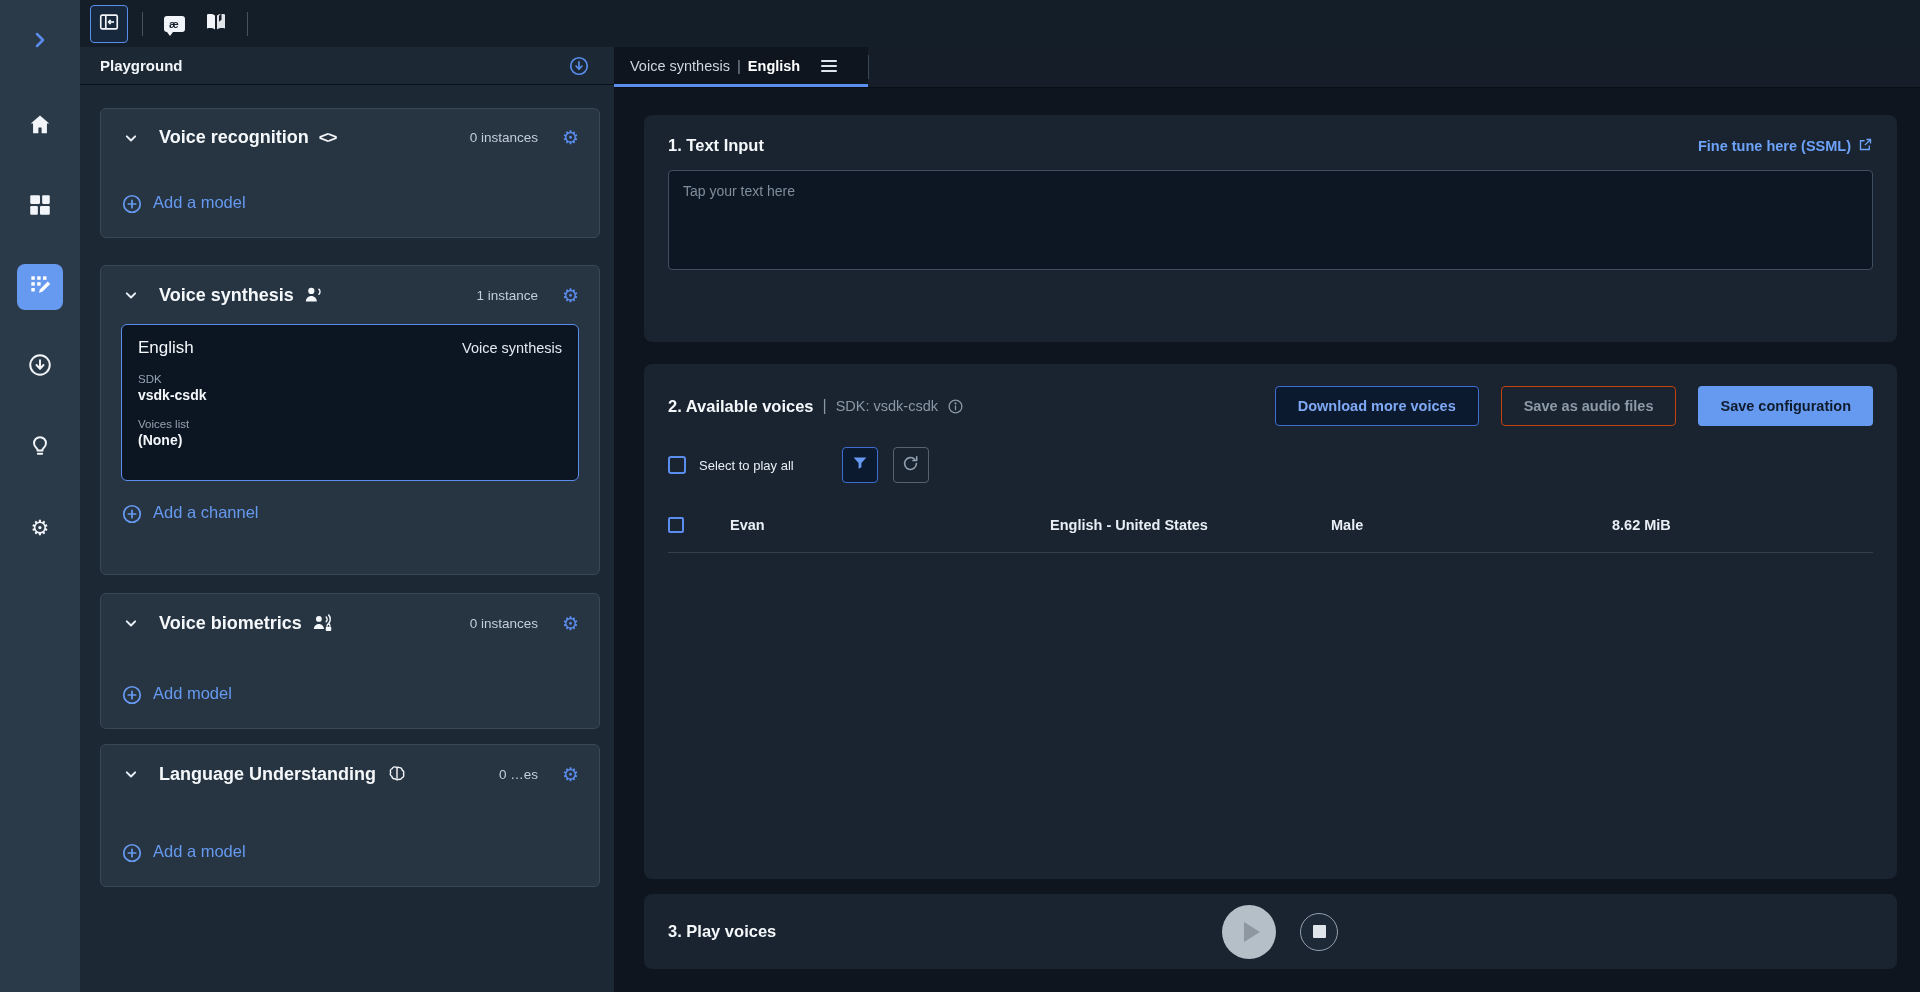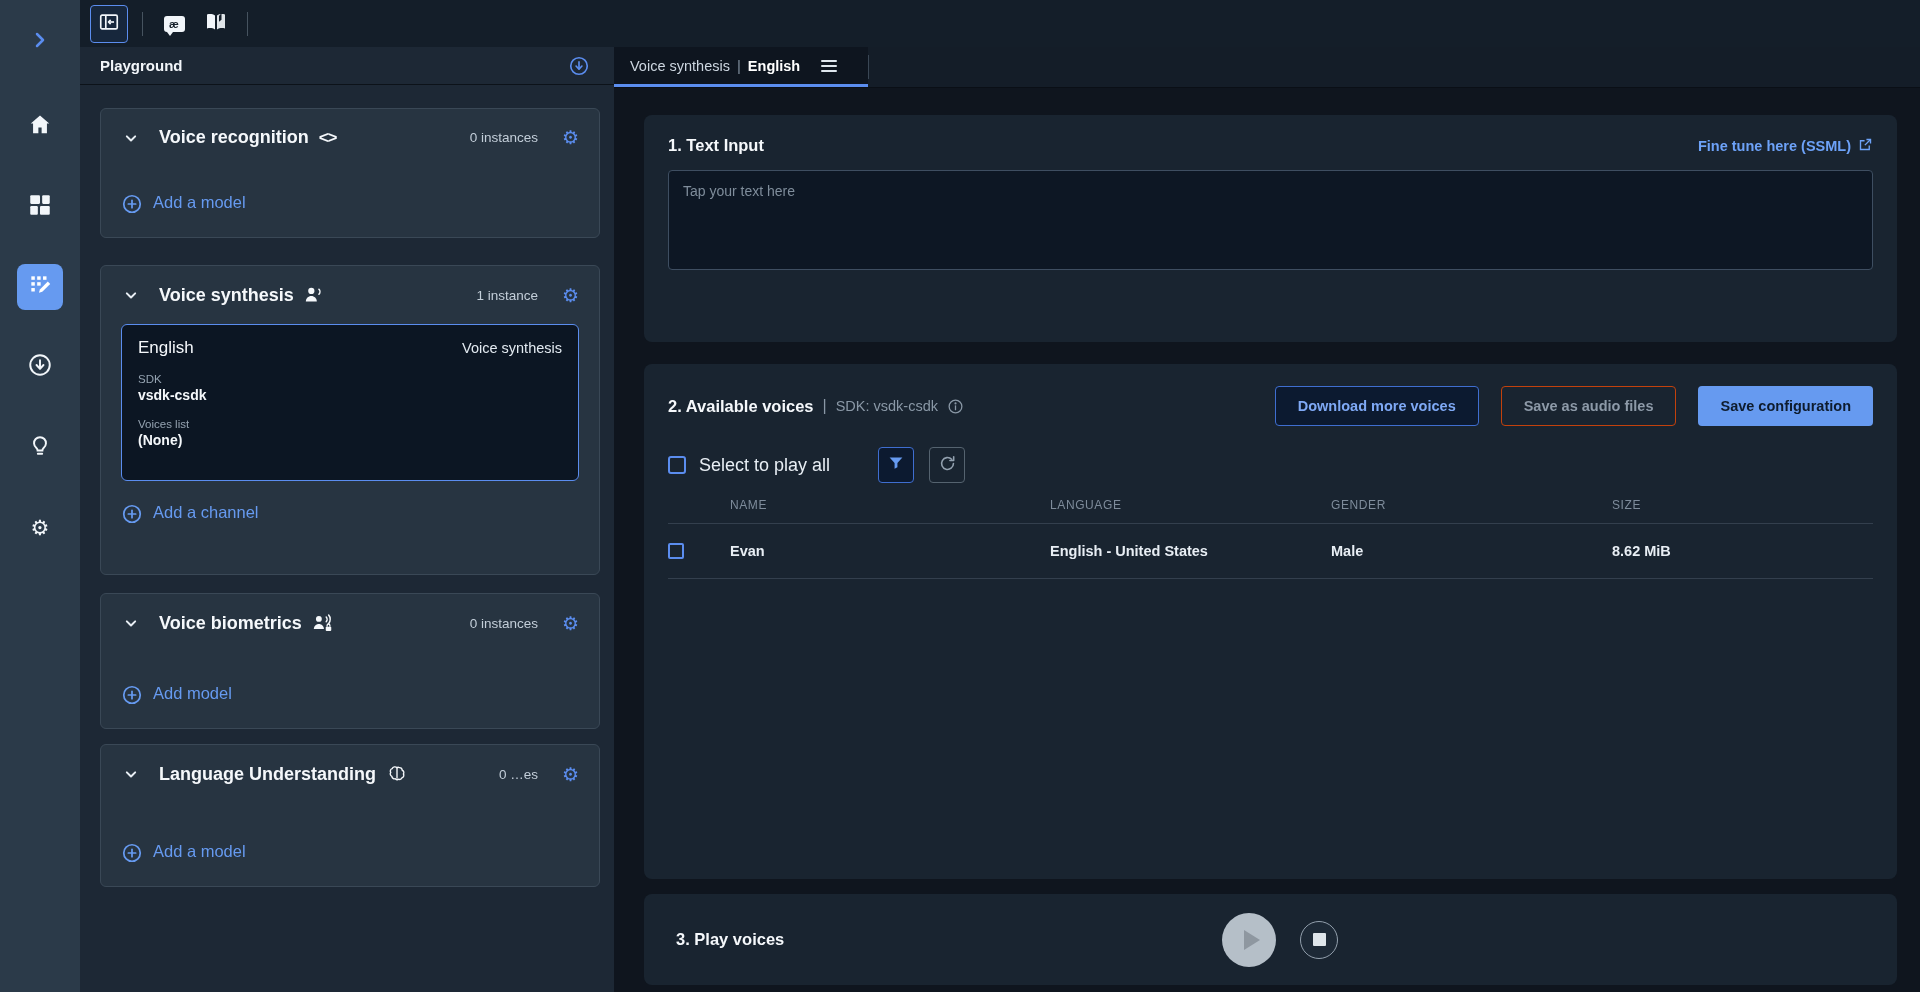--- a/index.html
+++ b/index.html
@@ -88,33 +88,33 @@
   .pv-sep { color:#8a98a6; font-size:16px; margin:0 9px; }
   .pv-sdk { color:#8a98a6; font-size:14.5px; }
   .pv-info { color:#8a98a6; margin-left:9px; display:flex; cursor:pointer; }
   .pv-buttons { margin-left:auto; display:flex; align-items:center; gap:22px; }
   .btn { height:40px; border-radius:4px; font-size:14.5px; font-weight:bold; padding:0 22px; display:flex; align-items:center; cursor:pointer; font-family:"Liberation Sans", sans-serif; white-space:nowrap; }
   .btn-outline-blue { border:1px solid #3f6ed0; background:#0c1a30; color:#7fa9f5; }
   .btn-outline-gray { border:1px solid #c2410c; background:transparent; color:#8d9aa8; }
   .btn-solid { border:none; background:#669af0; color:#0e1c2e; }
 
   .pv-controls { display:flex; align-items:center; margin-top:21px; }
-  .select-all-label { font-size:18px; color:#e8eef4; margin-left:13px; }
+  .select-all-label { font-size:13px; color:#e8eef4; margin-left:13px; }
   .icon-btn { width:36px; height:36px; border-radius:4px; display:flex; align-items:center; justify-content:center; cursor:pointer; }
   .filter-btn { border:1px solid #3f6ed0; background:#0c1a30; color:#669af0; margin-left:48px; }
   .refresh-btn { border:1px solid #55636f; background:transparent; color:#93a1af; margin-left:15px; }
 
   .vtable { margin-top:15px; }
   .vt-grid { display:grid; grid-template-columns:62px 320px 281px 281px 1fr; align-items:center; }
   .vt-head { padding-bottom:11px; border-bottom:1px solid #333f4d; }
   .vt-col { font-size:12px; color:#7e8c9b; letter-spacing:.6px; }
   .vt-row { height:55px; border-bottom:1px solid #333f4d; font-size:14.5px; color:#e8eef4;font-weight:bold; }
   .row-checkbox { width:16px; height:16px; border-width:2px; border-radius:2px; }
 
-  .panel-play { height:91px; position:relative; display:flex; align-items:center; padding:0 32px; }
+  .panel-play { height:75px; position:relative; display:flex; align-items:center; padding:0 24px; }
   .play-controls { position:absolute; left:578px; top:0; height:100%; display:flex; align-items:center; gap:24px; }
   .play-btn { width:54px; height:54px; border-radius:50%; background:#b5bfc8; border:none; display:flex; align-items:center; justify-content:center; cursor:pointer; }
   .play-tri { width:0; height:0; border-left:16px solid #8e97a0; border-top:10px solid transparent; border-bottom:10px solid transparent; margin-left:5px; }
   .stop-btn { width:38px; height:38px; border-radius:50%; background:#1d2936; border:1px solid #93a0ad; display:flex; align-items:center; justify-content:center; cursor:pointer; }
   .stop-sq { width:13px; height:13px; background:#dfe5ea; border-radius:1px; }
 </style>
 </head>
 <body>
 
 <div class="app">
@@ -428,27 +428,20 @@
                 <span>
                   <svg width="19" height="19" viewBox="0 0 24 24" fill="none" stroke="#93a1af" stroke-width="2">
                       <path d="M19.5 12a7.5 7.5 0 1 1-2.2-5.3" stroke-linecap="round"></path>
                       <polyline points="19.8,3.4 19.8,8.2 15,8.2" stroke-linecap="round" stroke-linejoin="round"></polyline>
                     </svg>
                 </span>
               </span>
             </div>
 
             <div class="vtable">
-              <div class="vt-grid vt-head">
-                <span></span>
-                <span class="vt-col">NAME</span>
-                <span class="vt-col">LANGUAGE</span>
-                <span class="vt-col">GENDER</span>
-                <span class="vt-col">SIZE</span>
-              </div>
               <div class="vt-grid vt-row">
                 <span class="checkbox row-checkbox"></span>
                 <span>Evan</span>
                 <span>English - United States</span>
                 <span>Male</span>
                 <span>8.62 MiB</span>
               </div>
             </div>
           </section>
 

